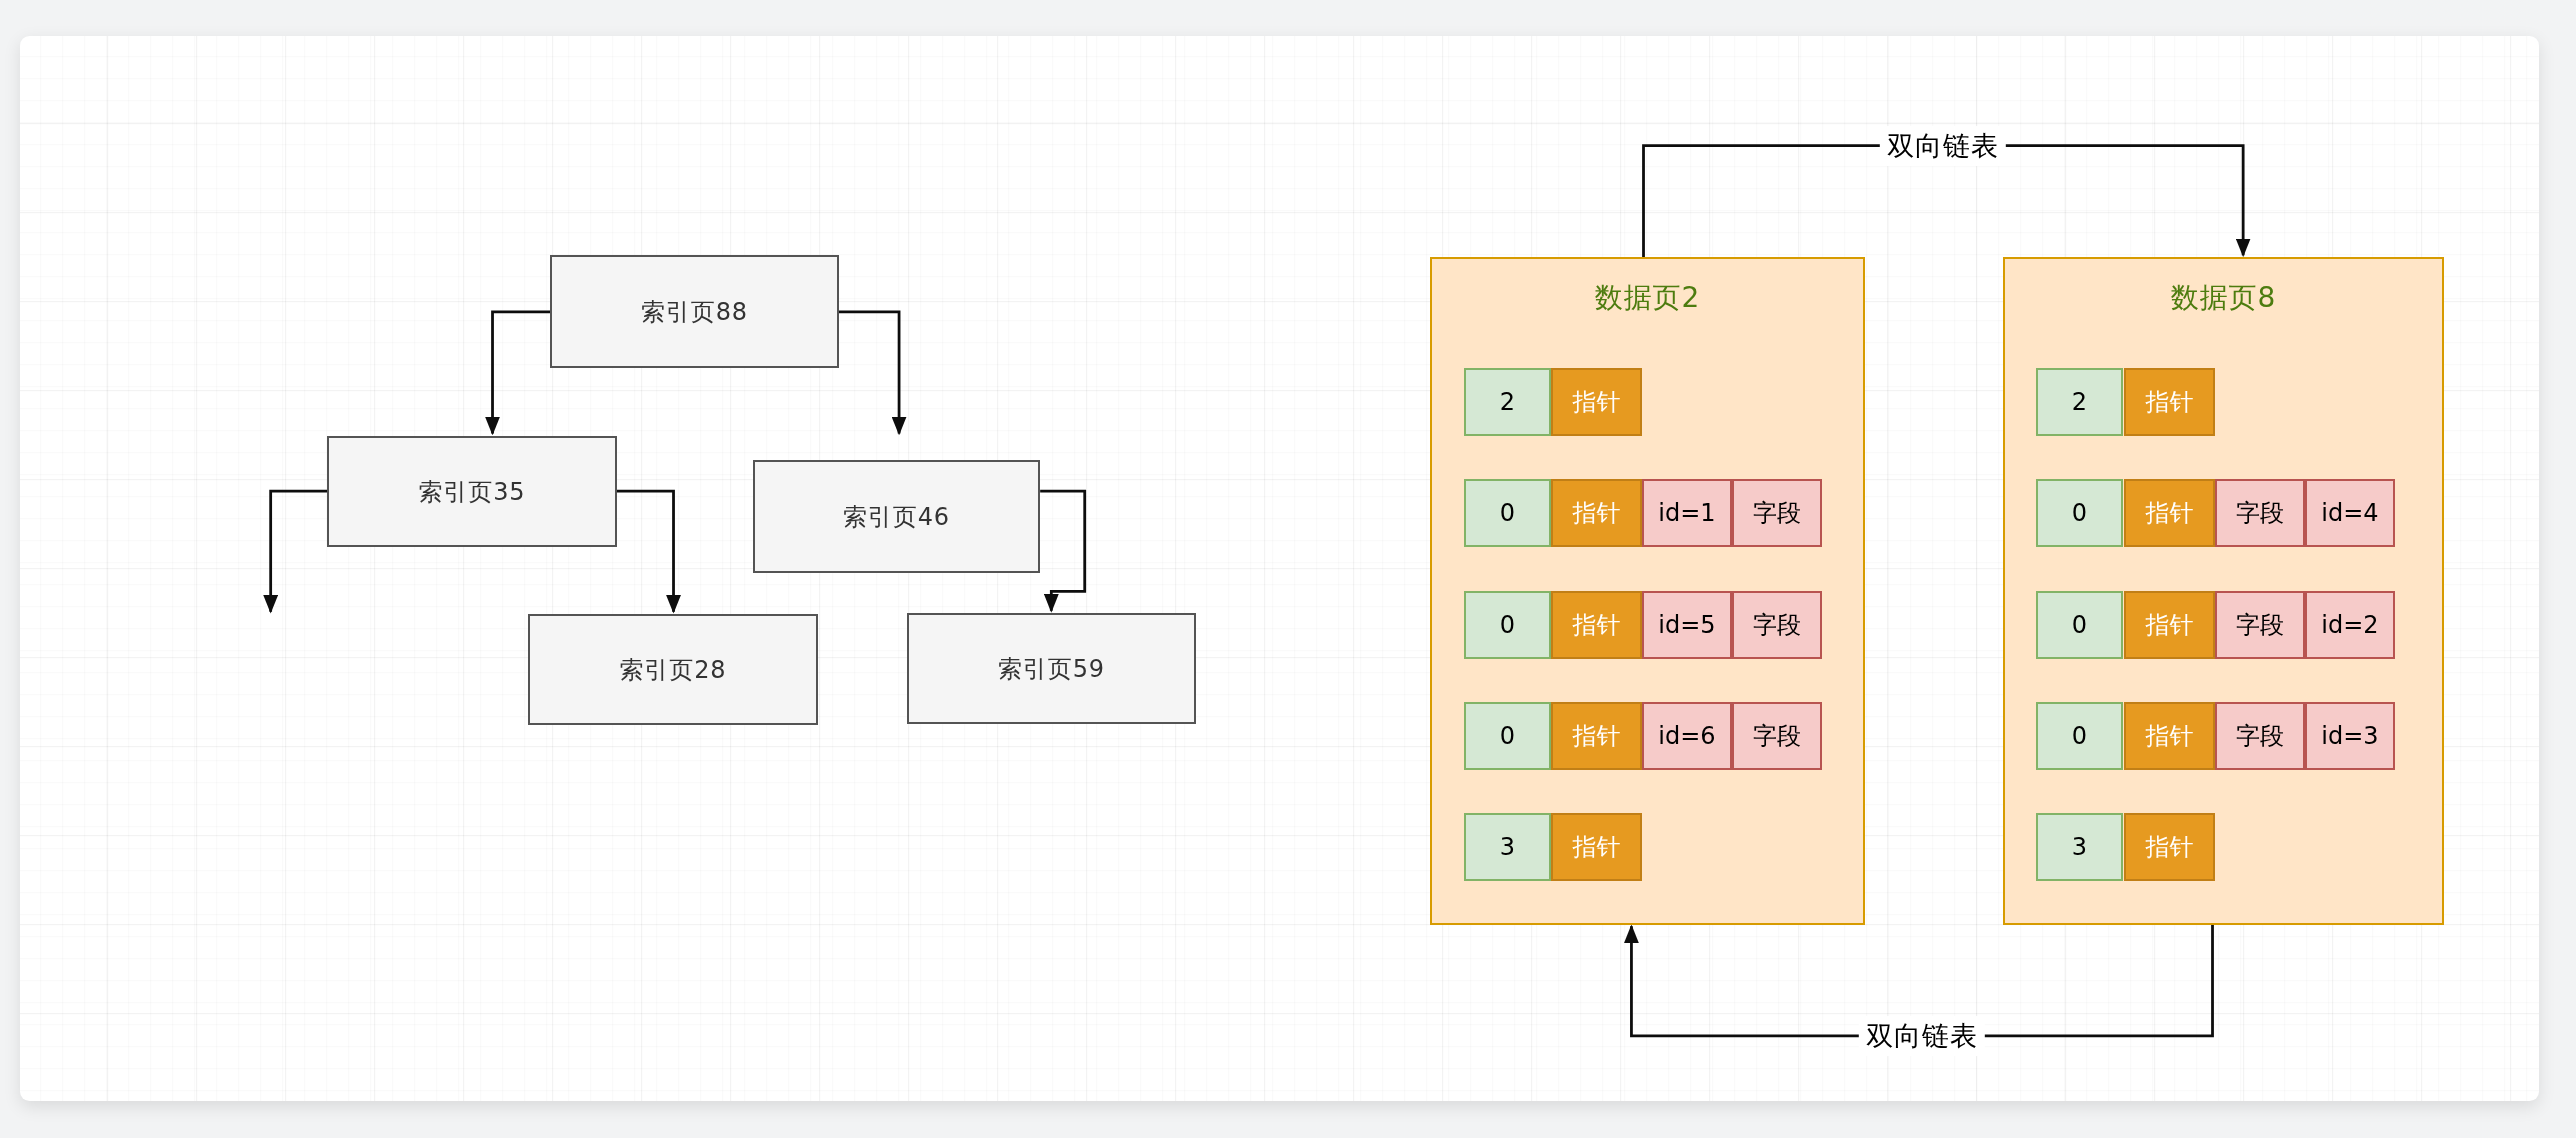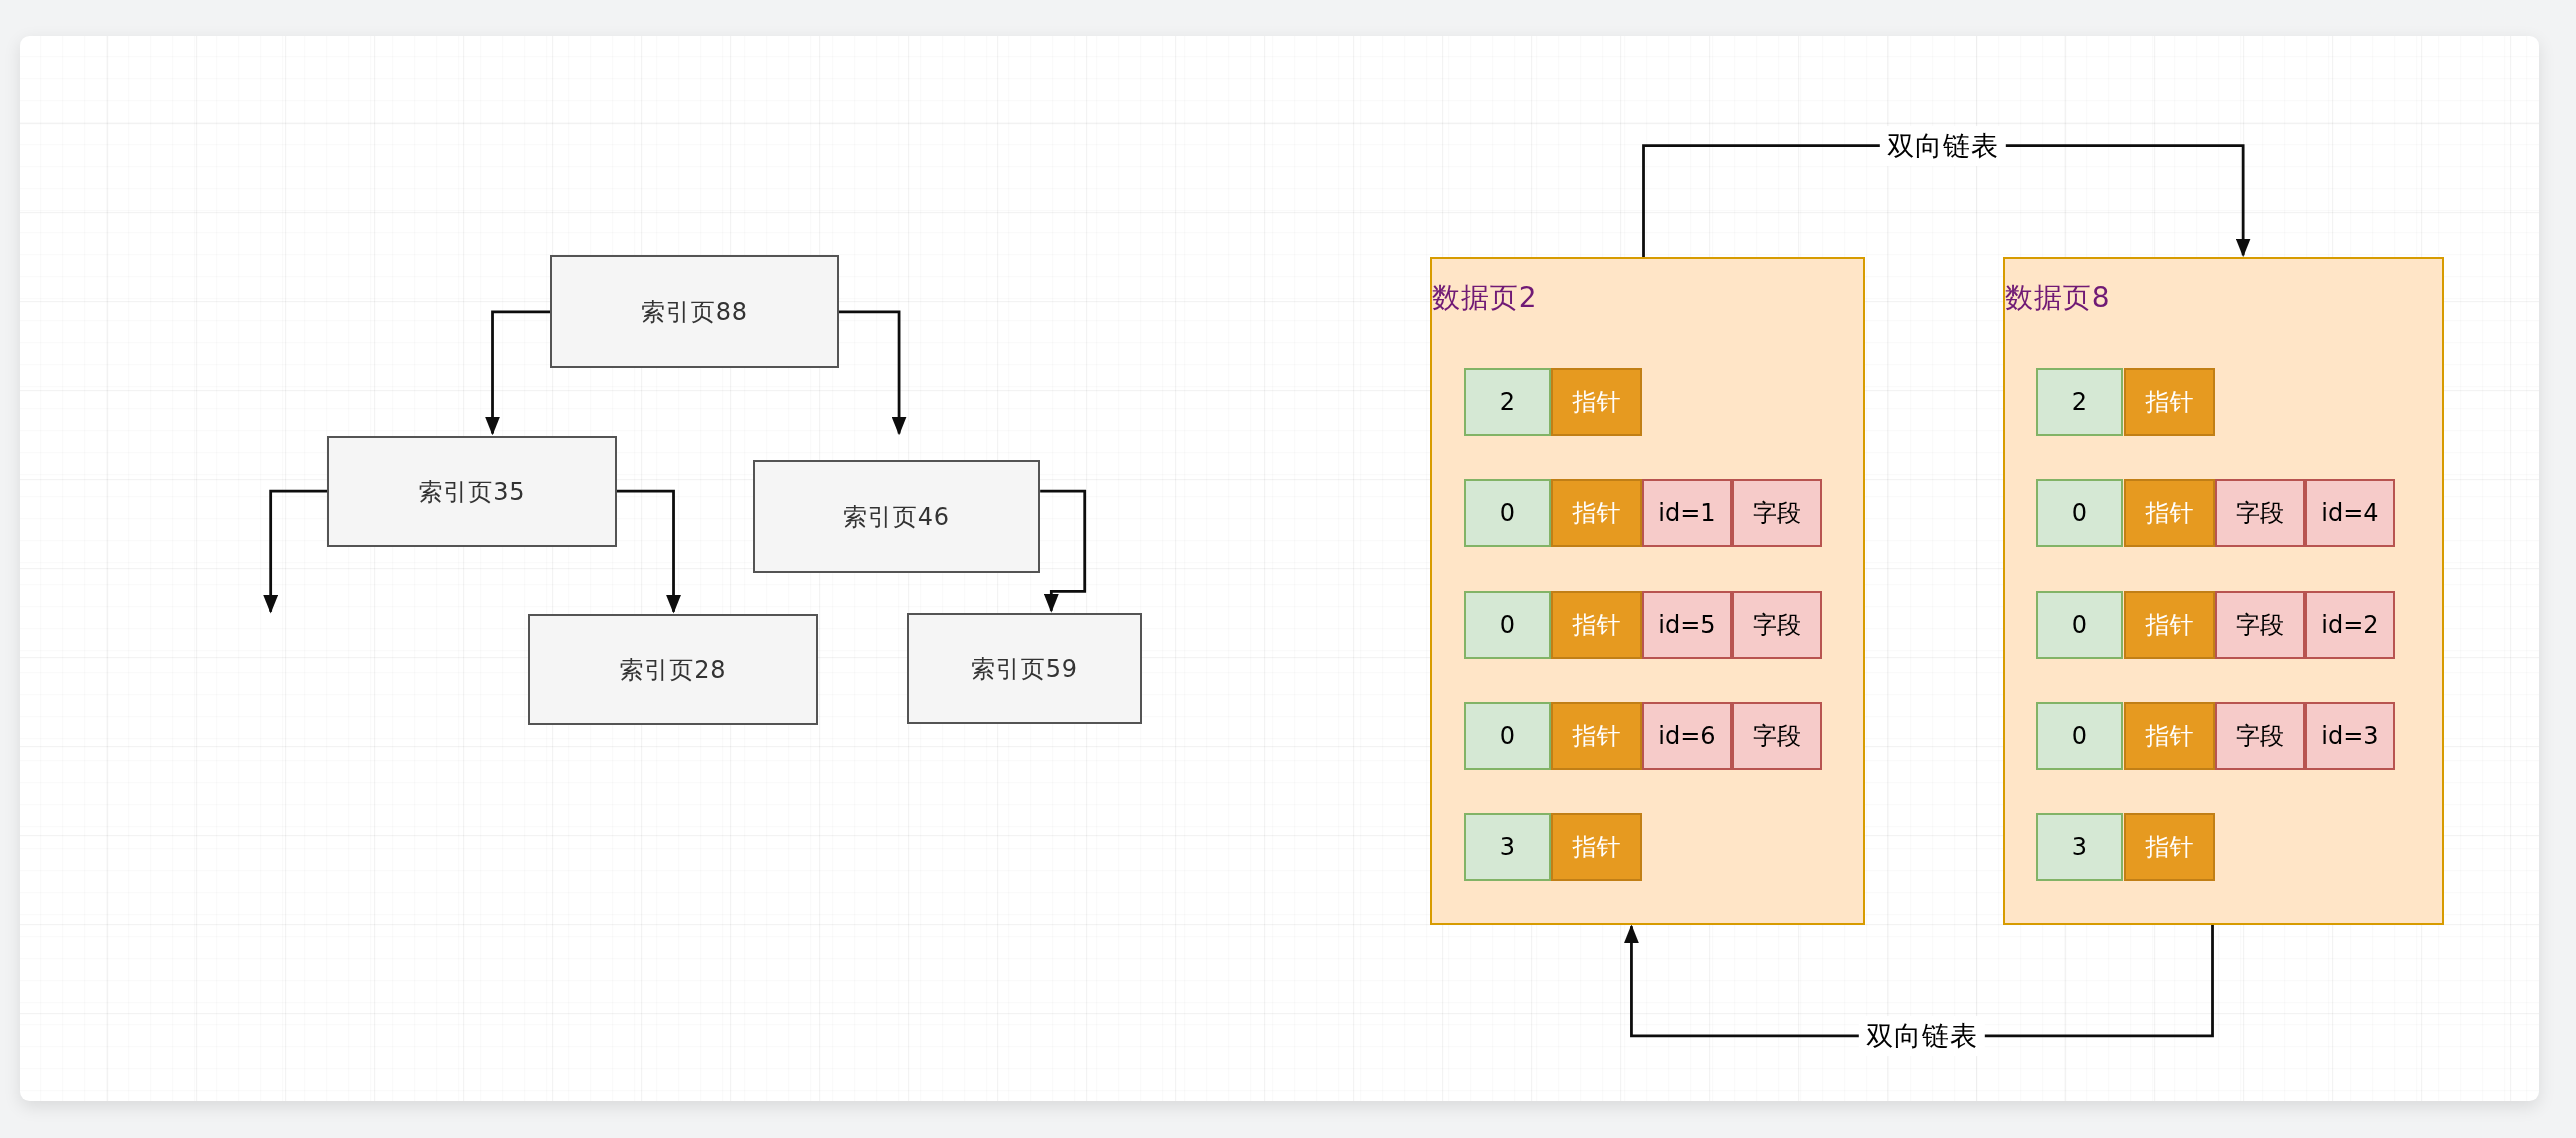--- a/index.html
+++ b/index.html
@@ -26,22 +26,22 @@
   .node{
     position:absolute;display:flex;align-items:center;justify-content:center;
     background:var(--node-fill);border:2.3px solid var(--node-border);
     color:var(--node-text);font-size:24px;letter-spacing:0.9px;
   }
   .page{
     position:absolute;
     background:var(--page-fill);border:2.3px solid var(--page-border);
   }
   .page-title{
-    position:absolute;left:0;right:0;top:20.4px;text-align:left;
-    color:#701a75;font-size:28px;letter-spacing:0.9px;
+    position:absolute;left:0;right:0;top:20.4px;text-align:center;
+    color:#4d7c0f;font-size:28px;letter-spacing:0.9px;
   }
   .cell{
     position:absolute;display:flex;align-items:center;justify-content:center;
     font-size:24px;color:#000;
   }
   .cell.slot{background:var(--slot-fill);border:2.3px solid var(--slot-border);}
   .cell.pointer{background:var(--pointer-fill);border:2.3px solid var(--pointer-border);color:#fff;}
   .cell.field{background:var(--field-fill);border:2.3px solid var(--field-border);}
   .link-label{
     position:absolute;transform:translate(-50%,-50%);
@@ -78,21 +78,21 @@
         <path d="M2336,590 L2336,633" marker-end="url(#arw)"></path>
         <path d="M2336,710 L2336,753" marker-end="url(#arw)"></path>
         <path d="M2336,830 L2336,873" marker-end="url(#arw)"></path>
       </g>
   </svg>
 
   <div class="node" style="left:550px;top:255px;width:289px;height:113px">索引页88</div>
   <div class="node" style="left:327px;top:436px;width:290px;height:111px">索引页35</div>
   <div class="node" style="left:753px;top:460px;width:287px;height:113px">索引页46</div>
   <div class="node" style="left:528px;top:614px;width:290px;height:111px">索引页28</div>
-  <div class="node" style="left:907px;top:613px;width:235px;height:111px">索引页59</div>
+  <div class="node" style="left:907px;top:613px;width:289px;height:111px">索引页59</div>
 
   <div class="page" style="left:1430px;top:257px;width:435px;height:668px">
     <div class="page-title">数据页2</div>
   </div>
   <div class="page" style="left:2003px;top:257px;width:441px;height:668px">
     <div class="page-title">数据页8</div>
   </div>
 
   <div id="cells-host">
       <div class="cell slot" style="left: 1464px; top: 368px; width: 87px; height: 68px;">2</div>

